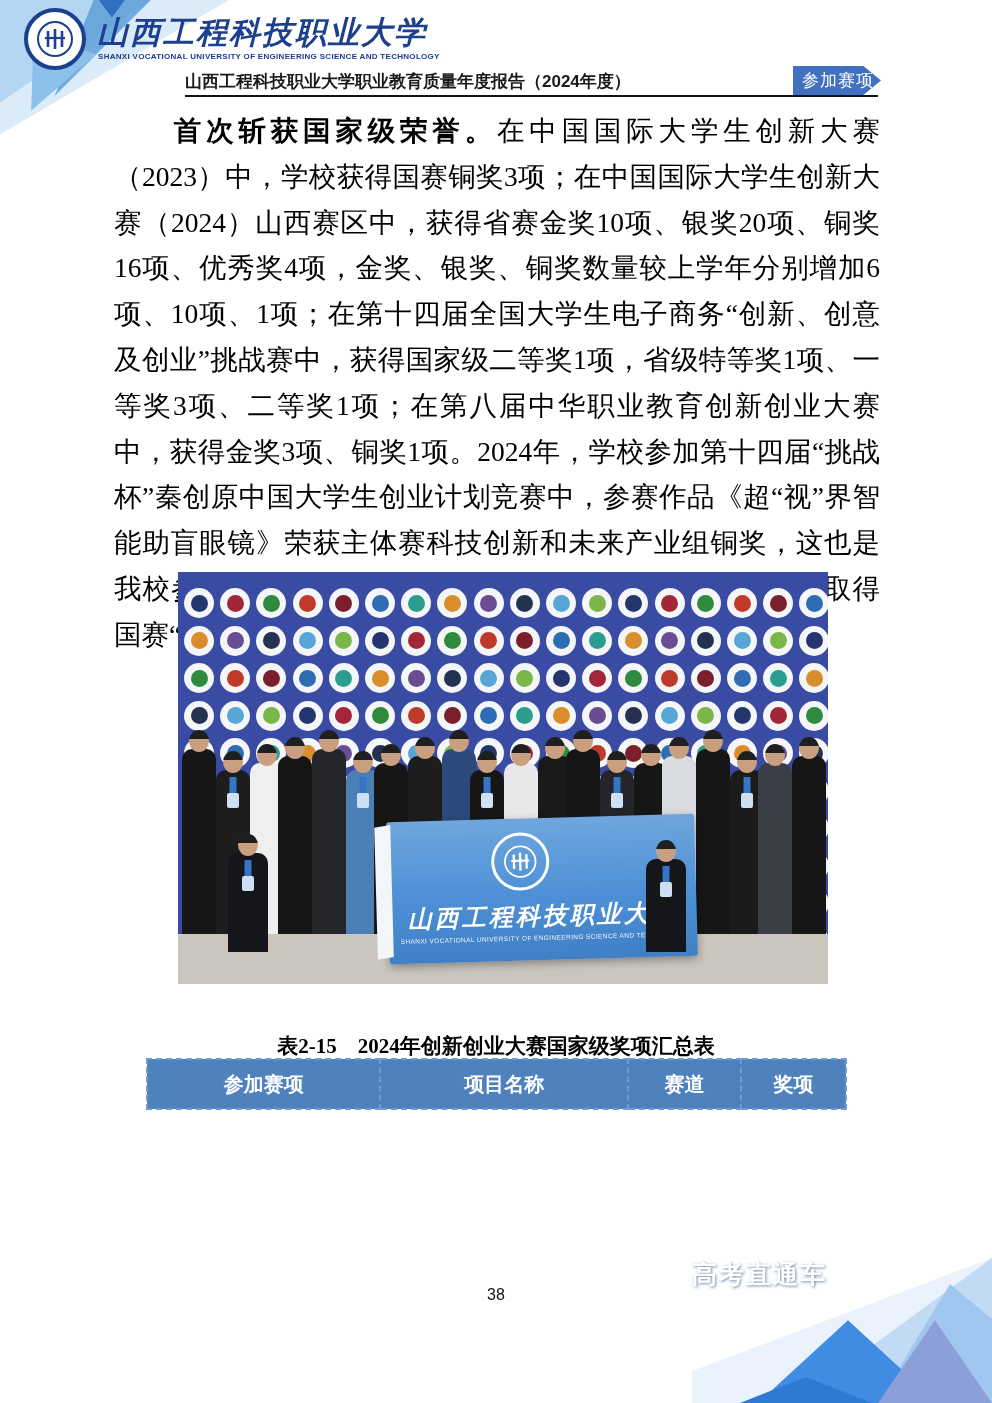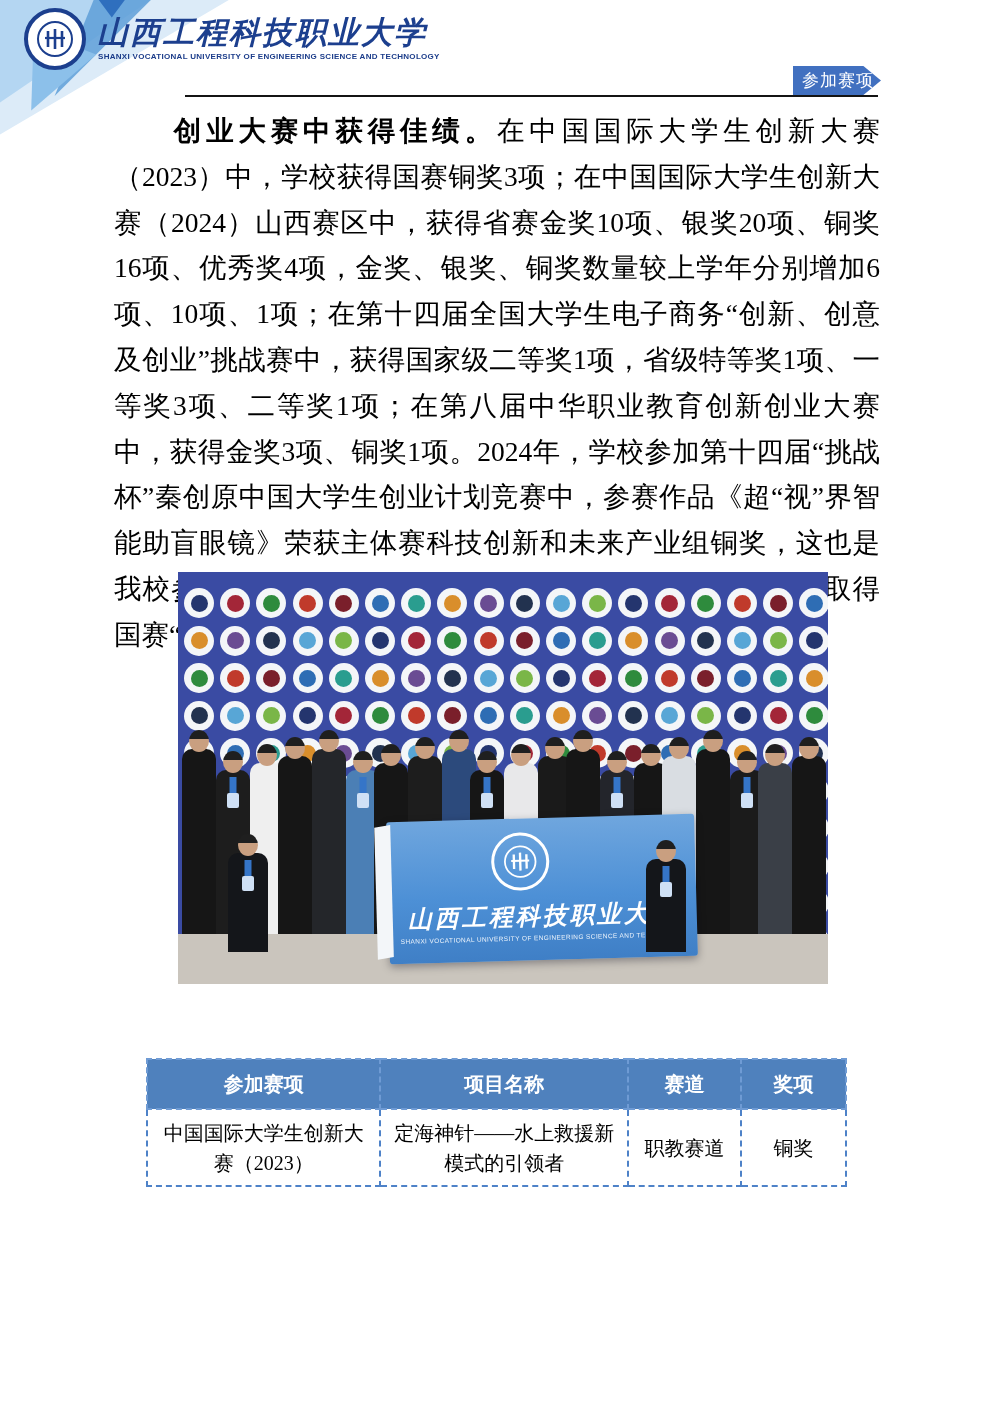--- a/index.html
+++ b/index.html
@@ -108,24 +108,25 @@
     <svg viewBox="0 0 40 40">
       <circle cx="20" cy="20" r="17" fill="none" stroke="#1c3f8e" stroke-width="2"></circle>
       <line x1="13" y1="12" x2="13" y2="28" stroke="#1c3f8e" stroke-width="2.6"></line>
       <line x1="20" y1="10" x2="20" y2="30" stroke="#1c3f8e" stroke-width="2.6"></line>
       <line x1="27" y1="12" x2="27" y2="28" stroke="#1c3f8e" stroke-width="2.6"></line>
       <line x1="10" y1="19" x2="30" y2="19" stroke="#1c3f8e" stroke-width="2.2"></line>
     </svg>
   </div>
   <div class="calli">山西工程科技职业大学</div>
   <div class="calli-en">SHANXI VOCATIONAL UNIVERSITY OF ENGINEERING SCIENCE AND TECHNOLOGY</div>
+  <div class="report-title">山西工程科技职业大学职业教育质量年度报告（2024年度）</div>
   <div class="title-rule"></div>
   <div class="section-tag">参加赛项</div>
 
-  <div class="para"><span class="lead">创业大赛中获得佳绩。</span><span>在中国国际大学生创新大赛（2023）中，学校获得国赛铜奖3项；在中国国际大学生创新大赛（2024）山西赛区中，获得省赛金奖10项、银奖20项、铜奖16项、优秀奖4项，金奖、银奖、铜奖数量较上学年分别增加6项、10项、1项；在第十四届全国大学生电子商务“创新、创意及创业”挑战赛中，获得国家级二等奖1项，省级特等奖1项、一等奖3项、二等奖1项；在第八届中华职业教育创新创业大赛中，获得金奖3项、铜奖1项。2024年，学校参加第十四届“挑战杯”秦创原中国大学生创业计划竞赛中，参赛作品《超“视”界智能助盲眼镜》荣获主体赛科技创新和未来产业组铜奖，这也是我校参加“挑战杯”系列竞赛以来，首次斩获国家级荣誉，取得国赛“零”的突破。</span></div>
+  <div class="para"><span class="lead">首次斩获国家级荣誉。</span><span>在中国国际大学生创新大赛（2023）中，学校获得国赛铜奖3项；在中国国际大学生创新大赛（2024）山西赛区中，获得省赛金奖10项、银奖20项、铜奖16项、优秀奖4项，金奖、银奖、铜奖数量较上学年分别增加6项、10项、1项；在第十四届全国大学生电子商务“创新、创意及创业”挑战赛中，获得国家级二等奖1项，省级特等奖1项、一等奖3项、二等奖1项；在第八届中华职业教育创新创业大赛中，获得金奖3项、铜奖1项。2024年，学校参加第十四届“挑战杯”秦创原中国大学生创业计划竞赛中，参赛作品《超“视”界智能助盲眼镜》荣获主体赛科技创新和未来产业组铜奖，这也是我校参加“挑战杯”系列竞赛以来，首次斩获国家级荣誉，取得国赛“零”的突破。</span></div>
 
   <div class="photo">
     <div id="logo-wall">
         <span class="logo-dot" style="left: 6px; top: 16px;">
           <i style="background: rgb(36, 53, 110);"></i>
         </span>
         <span class="logo-dot" style="left: 42.2px; top: 16px;">
           <i style="background: rgb(163, 38, 56);"></i>
         </span>
         <span class="logo-dot" style="left: 78.4px; top: 16px;">
@@ -779,40 +780,45 @@
         </div>
         <div class="person" style="left: 468px; top: 268px; width: 40px; height: 112px;">
           <div class="p-body" style="width: 40px; height: 93px; background: rgb(20, 22, 26);"></div>
           <div class="p-head"></div>
           <div class="p-lanyard"></div>
           <div class="p-badge"></div>
         </div>
       </div>
   </div>
 
+  <div class="tbl-caption">表2-15　2024年创新创业大赛国家级奖项汇总表</div>
 
   <table class="awards">
     <colgroup>
         <col class="c1">
         <col class="c2">
         <col class="c3">
         <col class="c4">
       </colgroup>
     <thead>
       <tr>
         <th>参加赛项</th>
         <th>项目名称</th>
         <th>赛道</th>
         <th>奖项</th>
       </tr>
     </thead>
     <tbody>
-      <tr>
-        <td>中国国际大学生创新大赛（2023）</td>
-        <td>定海神针——水上救援新模式的引领者</td>
-        <td>职教赛道</td>
-        <td>铜奖</td>
-      </tr>
     </tbody>
   </table>
 
+  <div class="page-number">38</div>
+  <div class="watermark">
+    <div class="w1"></div>
+    <div class="w2"></div>
+    <div class="w3"></div>
+    <div class="w4"></div>
+    <div class="w5"></div>
+    <div class="w6"></div>
+    <div class="watermark-text">高考直通车</div>
+  </div>
 
 </div>
 
 </body></html>

